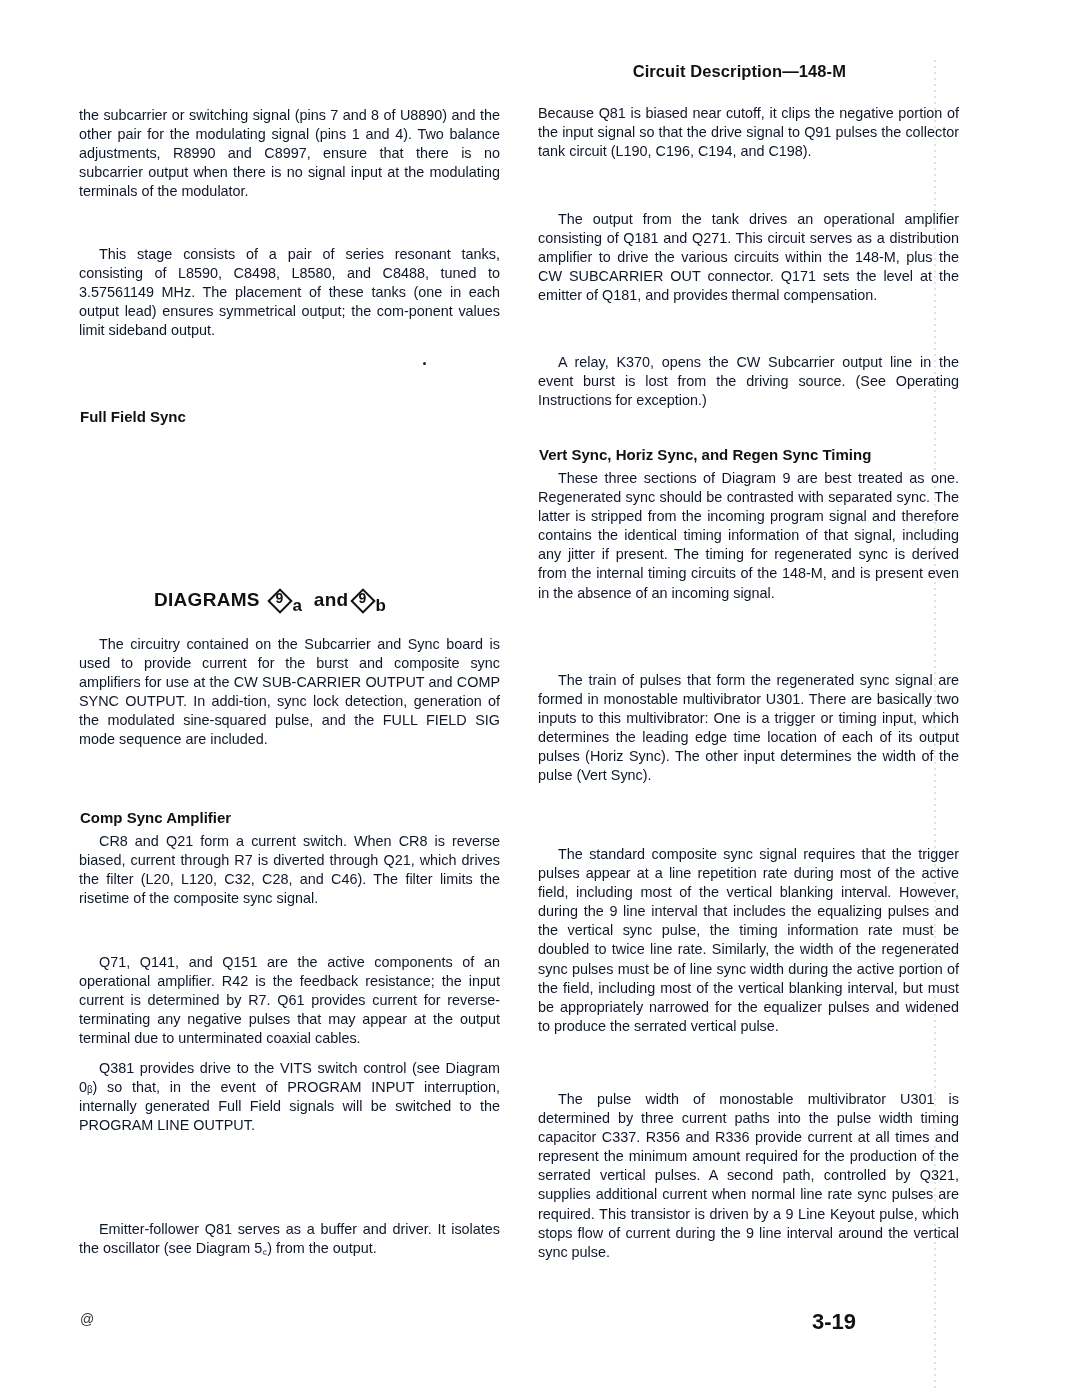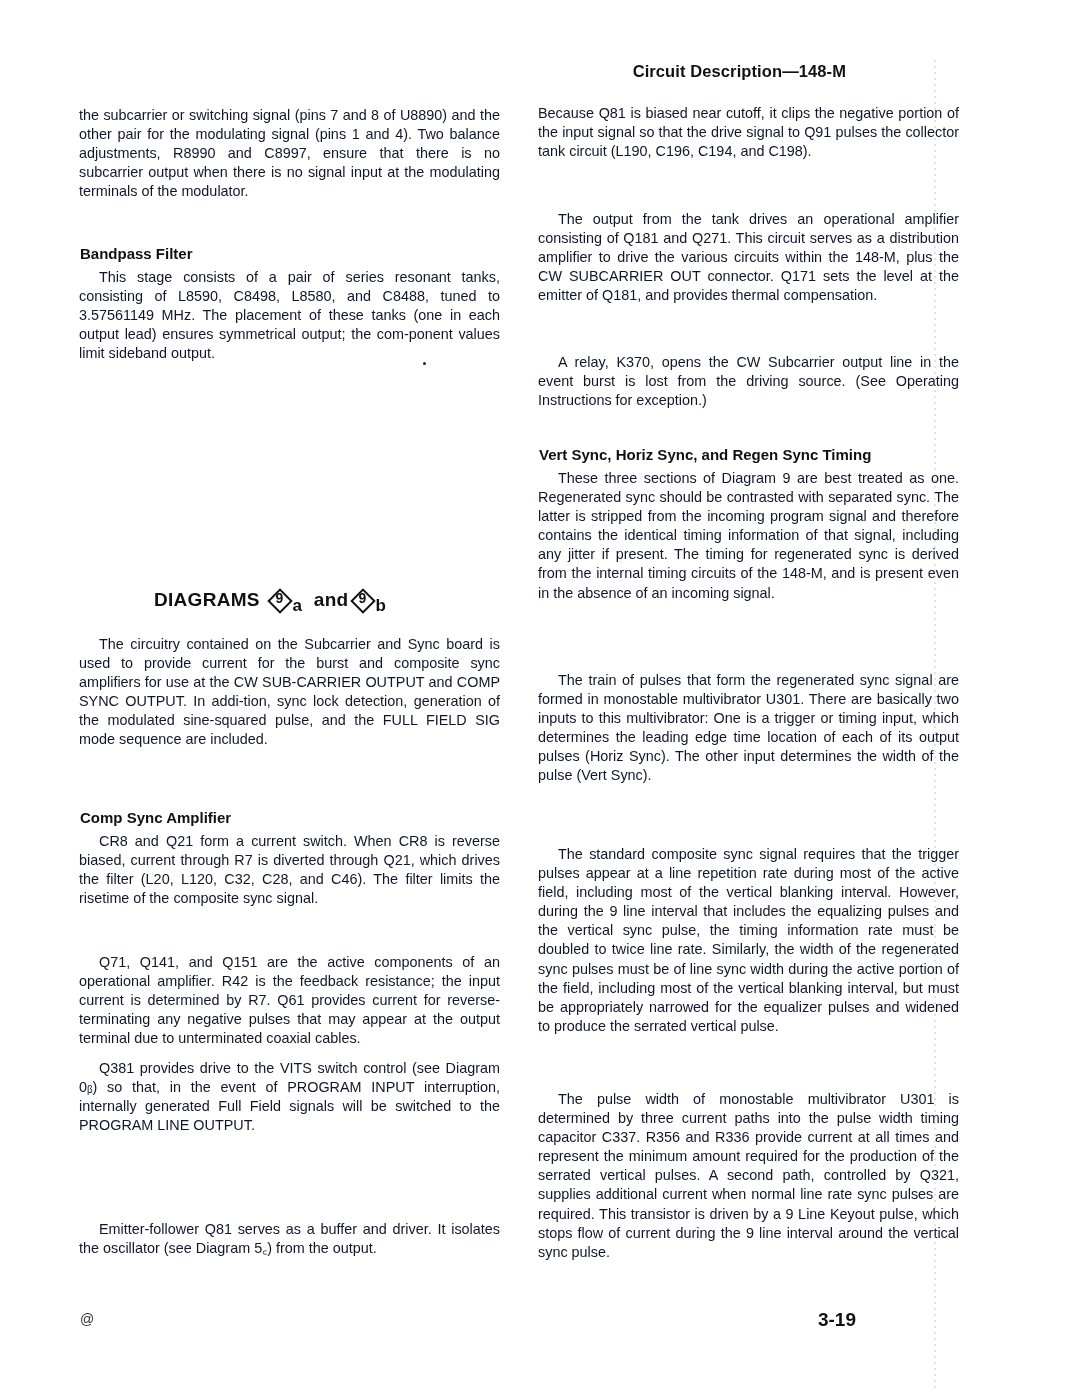--- a/index.html
+++ b/index.html
@@ -102,21 +102,21 @@
       position: absolute;
       left: 80px;
       top: 1311px;
       font-size: 14px;
       color: #333;
     }
     .page-number {
       position: absolute;
       right: 112px;
       top: 1309px;
-      font-size: 19px;
+      font-size: 22px;
       font-weight: bold;
       color: #111;
     }
     .dot-mark {
       position: absolute;
       left: 423px;
       top: 362px;
       width: 3px; height: 3px;
       background: #222;
       border-radius: 50%;
@@ -139,25 +139,25 @@
 
   <div class="running-header">Circuit Description—148-M</div>
 
   <div class="column col-left">
 
     <div class="block" style="top:106px;">
       <p>the subcarrier or switching signal (pins 7 and 8 of U8890) and the other pair for the modulating signal (pins 1 and 4). Two balance adjustments, R8990 and C8997, ensure that there is no subcarrier output when there is no signal input at the modulating terminals of the modulator.</p>
     </div>
 
     <div class="block" style="top:245px;">
-      <h3>Bandpass Filter</h3>
       <p class="indent">This stage consists of a pair of series resonant tanks, consisting of L8590, C8498, L8580, and C8488, tuned to 3.57561149 MHz. The placement of these tanks (one in each output lead) ensures symmetrical output; the com-ponent values limit sideband output.</p>
     </div>
 
     <div class="block" style="top:408px;">
+      <h3>Full Field Sync</h3>
     </div>
 
     <div class="diagrams-heading" style="top:589px;">
       <span>DIAGRAMS</span>
       <span class="diamond"><span>9</span></span><span class="sub-letter">a</span>
       <span>and</span><span class="diamond"><span>9</span></span><span class="sub-letter">b</span>
     </div>
 
     <div class="block" style="top:635px;">
       <p class="indent">The circuitry contained on the Subcarrier and Sync board is used to provide current for the burst and composite sync amplifiers for use at the CW SUB-CARRIER OUTPUT and COMP SYNC OUTPUT. In addi-tion, sync lock detection, generation of the modulated sine-squared pulse, and the FULL FIELD SIG mode sequence are included.</p>

